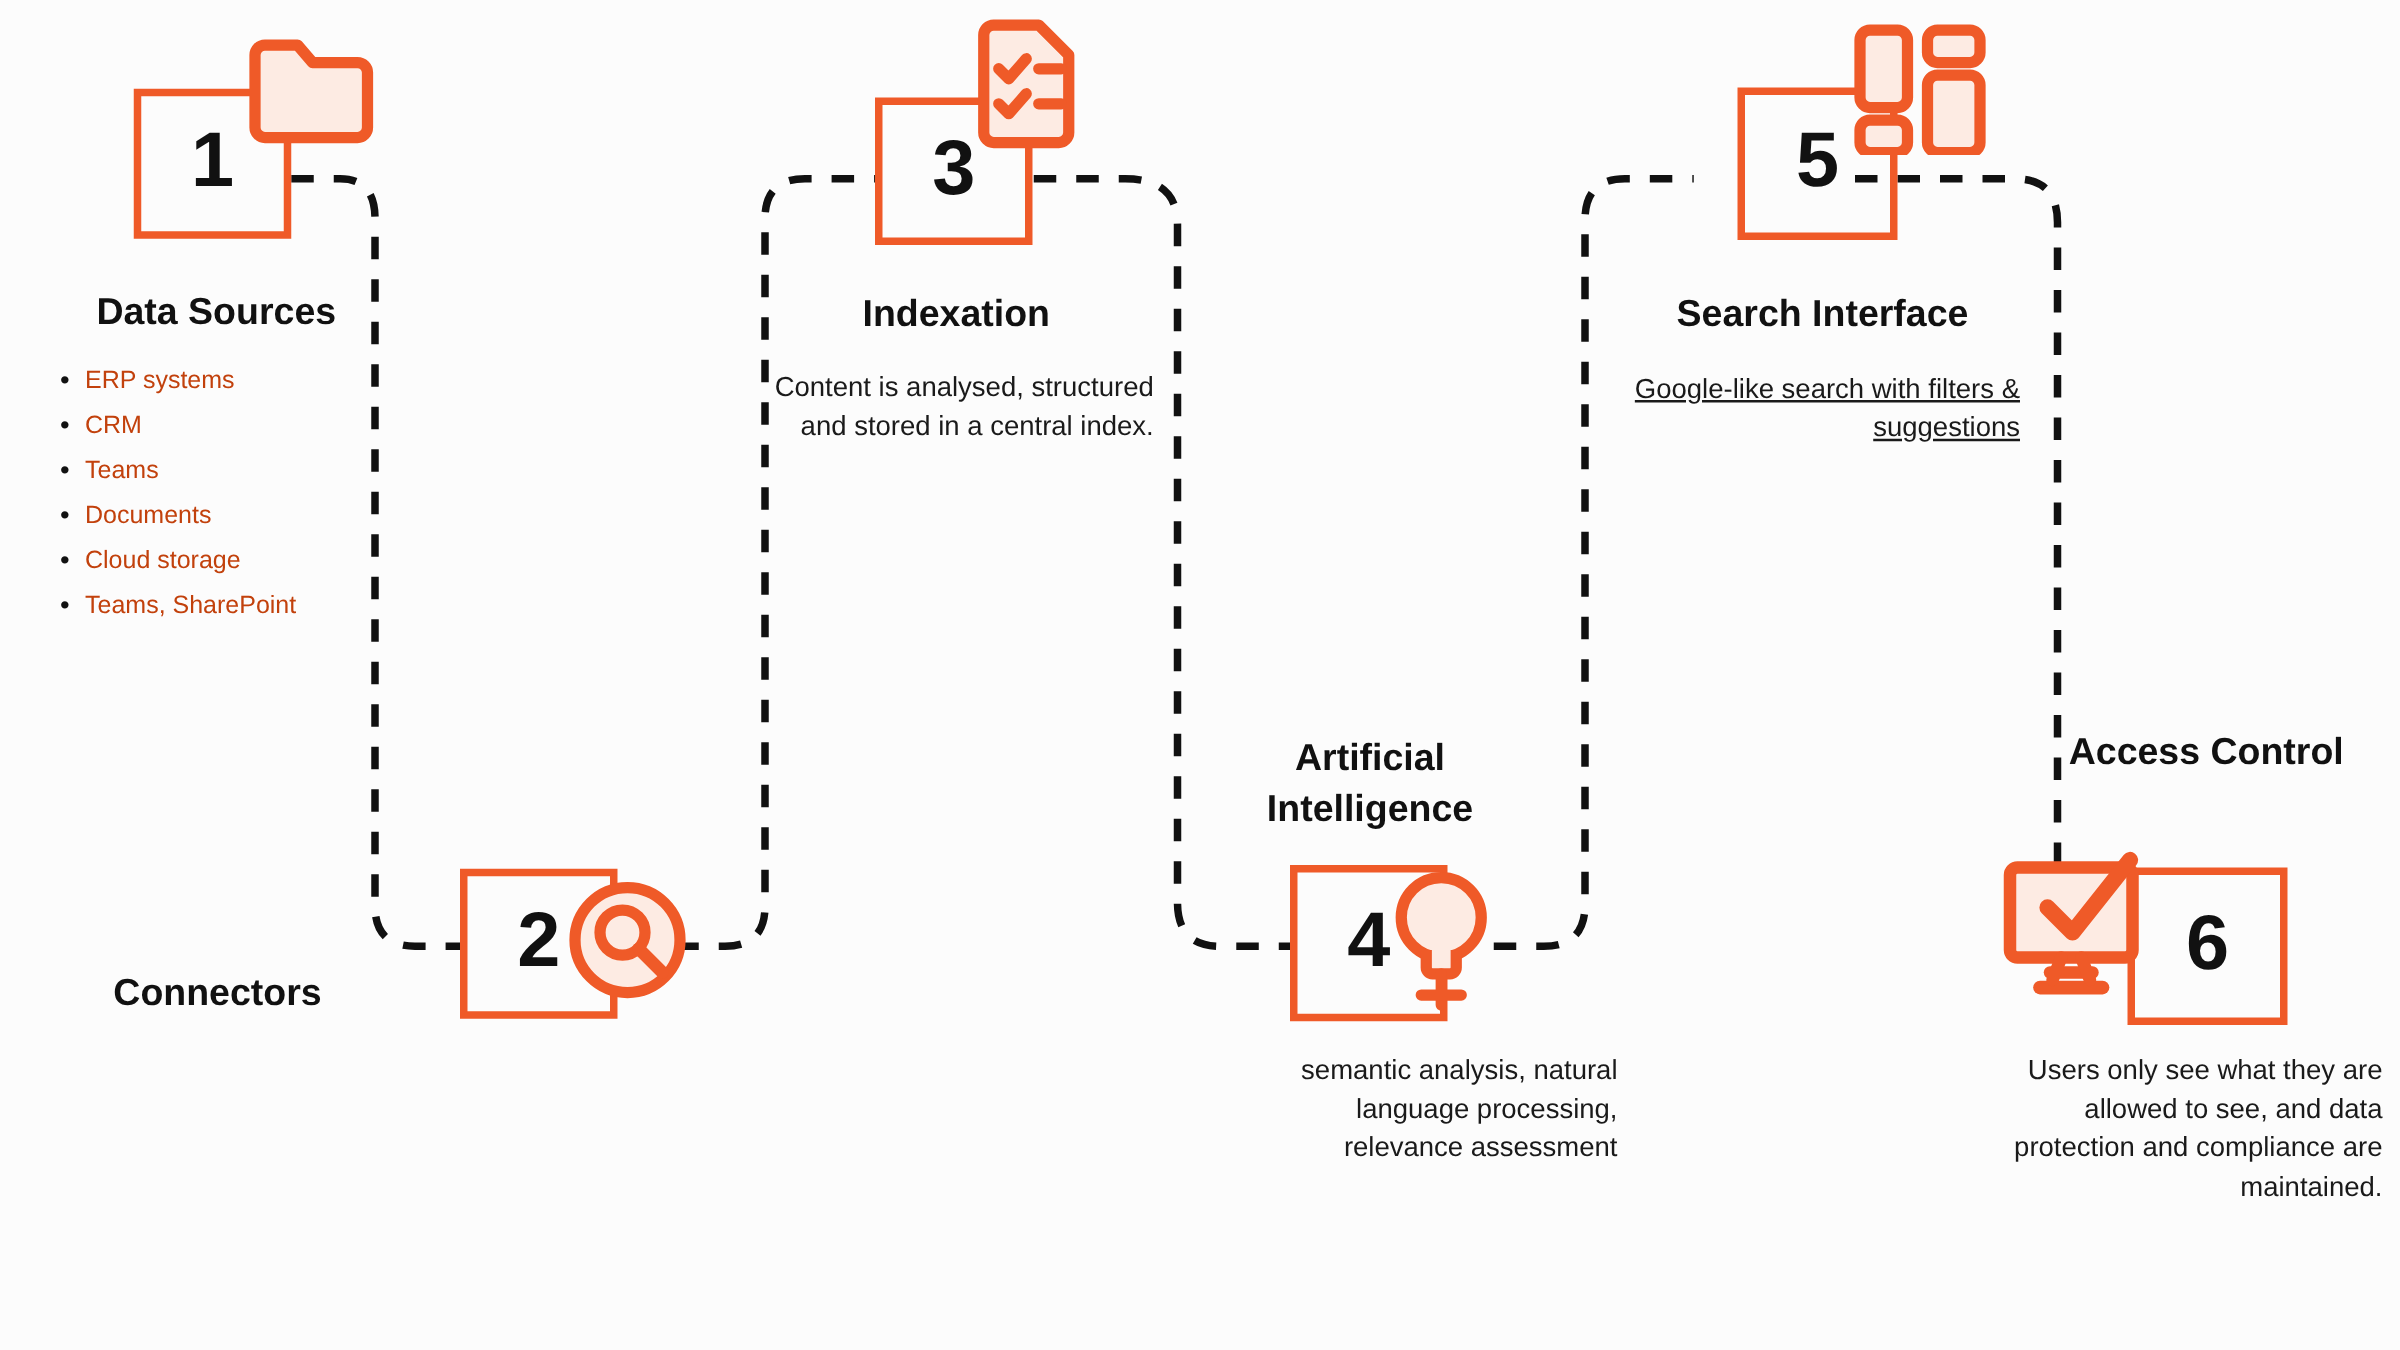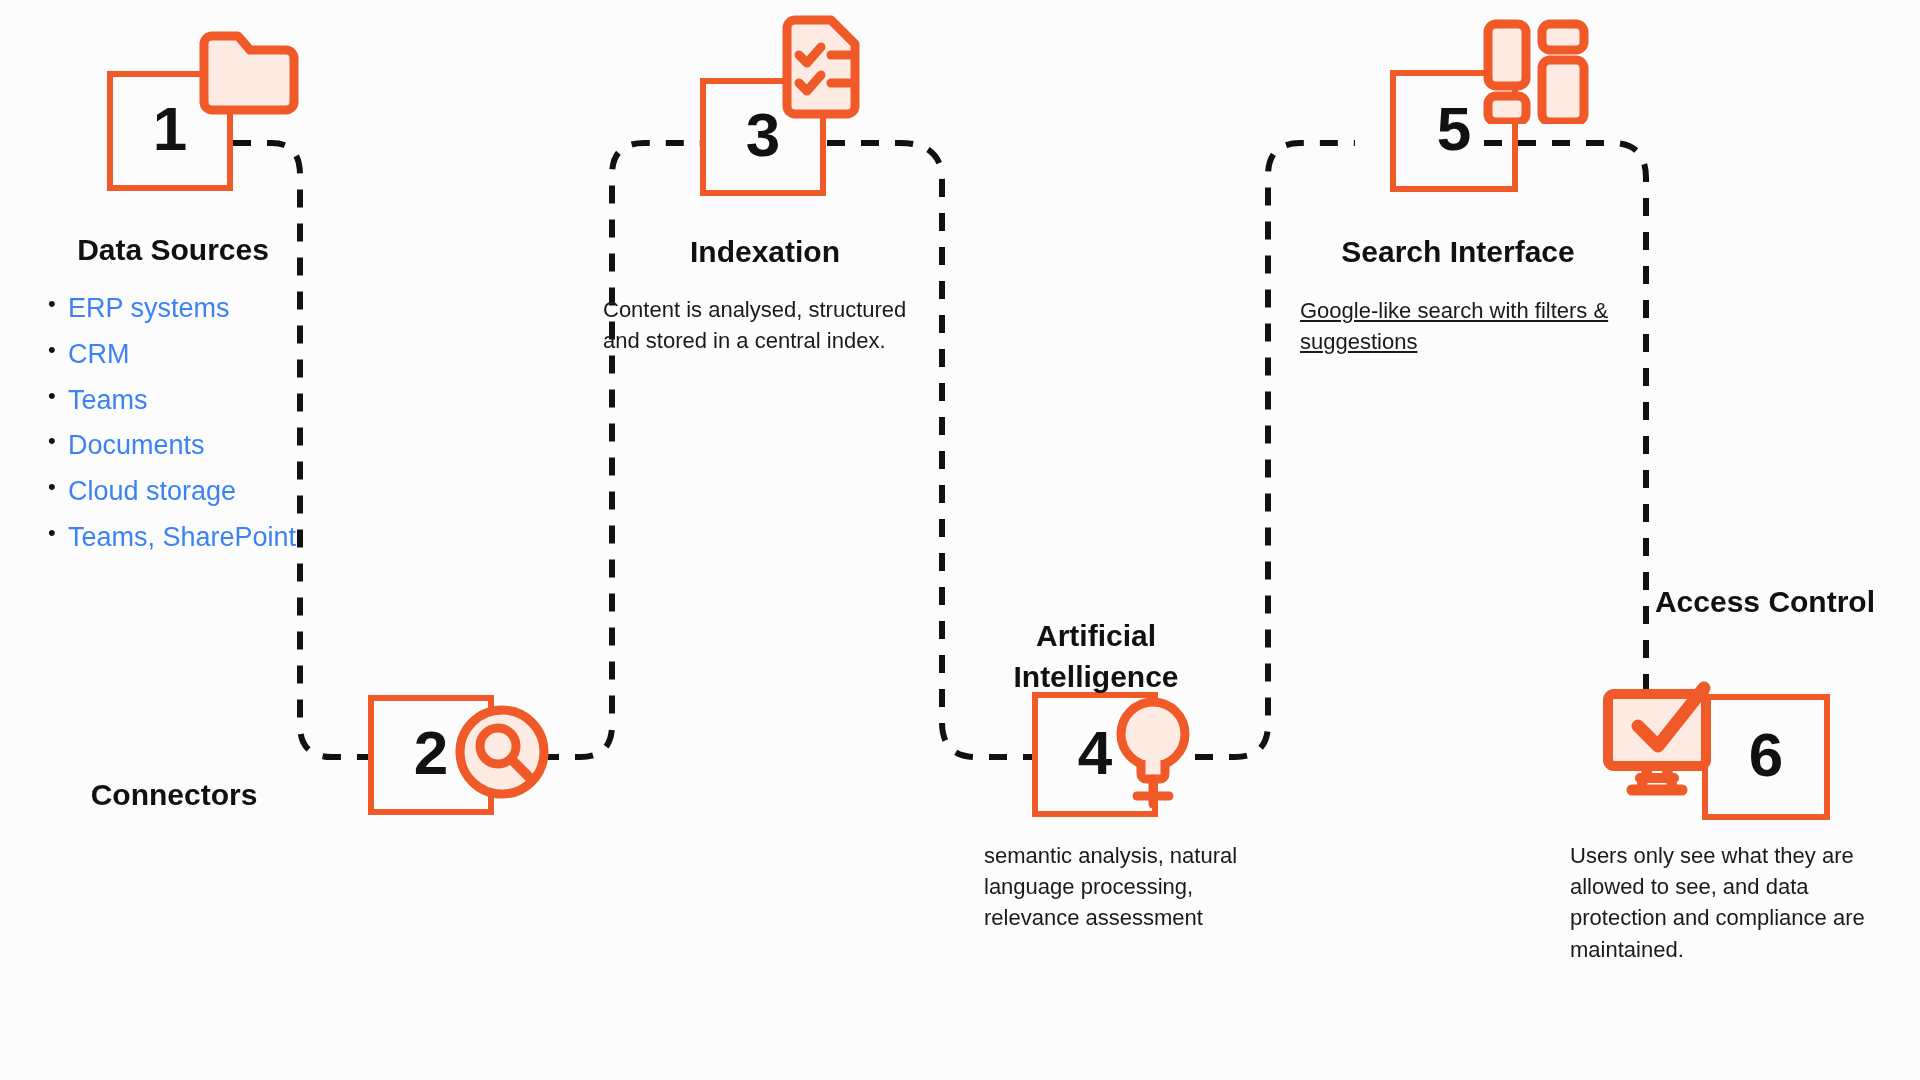--- a/index.html
+++ b/index.html
@@ -31,26 +31,26 @@
   
   .step-title {
     position:absolute;
     font-size:30px; font-weight:bold; color:#111;
     text-align:center; line-height:1.35;
     font-family:"Liberation Sans", sans-serif;
   }
   .step-desc {
     position:absolute;
     font-size:22px; color:#1a1a1a;
-    text-align:left; line-height:1.42;
+    text-align:right; line-height:1.42;
     font-family:"Liberation Sans", sans-serif;
   }
   .bullets {
     position:absolute;
-    font-size:27px; color:#3b82f6; line-height:1.40;
+    font-size:20px; color:#c2410c; line-height:1.40;
     list-style:none;
   }
   .bullets li { position:relative; padding-left:26px; margin-bottom:8px; }
   .bullets li:before {
     content:"•"; position:absolute; left:6px; top:-1px; font-size:22px; color:#111;
   }
 
   
   .icon { position:absolute; }
 
@@ -126,21 +126,21 @@
     <span class="num">4</span>
   </div>
   <div class="icon" style="left:1105px; top:686px;">
     <svg width="100" height="130" viewBox="0 0 100 130">
       <circle cx="48" cy="48" r="32" fill="#FDEBE3" stroke="#EF5A28" stroke-width="9"></circle>
       <path d="M36 74 v14 a5 5 0 0 0 5 5 h14 a5 5 0 0 0 5 -5 v-14" fill="#FDEBE3" stroke="#EF5A28" stroke-width="9" stroke-linejoin="round"></path>
       <line x1="48" y1="93" x2="48" y2="118" stroke="#EF5A28" stroke-width="9" stroke-linecap="round"></line>
       <line x1="32" y1="110" x2="64" y2="110" stroke="#EF5A28" stroke-width="9" stroke-linecap="round"></line>
     </svg>
   </div>
-  <div class="step-title" style="left:975px; top:616px; width:242px;">Artificial Intelligence</div>
+  <div class="step-title" style="left:975px; top:587px; width:242px;">Artificial Intelligence</div>
   <div class="step-desc" style="left:984px; top:840px; width:310px;">semantic analysis, natural language processing, relevance assessment</div>
 
   <div class="numbox" style="left:1390px; top:70px; width:128px; height:122px;">
     <span class="num">5</span>
   </div>
   <div class="icon" style="left:1478px; top:14px;">
     <svg width="120" height="110" viewBox="0 0 120 110">
       <rect x="10" y="10" width="38" height="62" rx="8" fill="#FDEBE3" stroke="#EF5A28" stroke-width="9"></rect>
       <rect x="10" y="82" width="38" height="26" rx="8" fill="#FDEBE3" stroke="#EF5A28" stroke-width="9"></rect>
       <rect x="64" y="10" width="42" height="26" rx="8" fill="#FDEBE3" stroke="#EF5A28" stroke-width="9"></rect>

